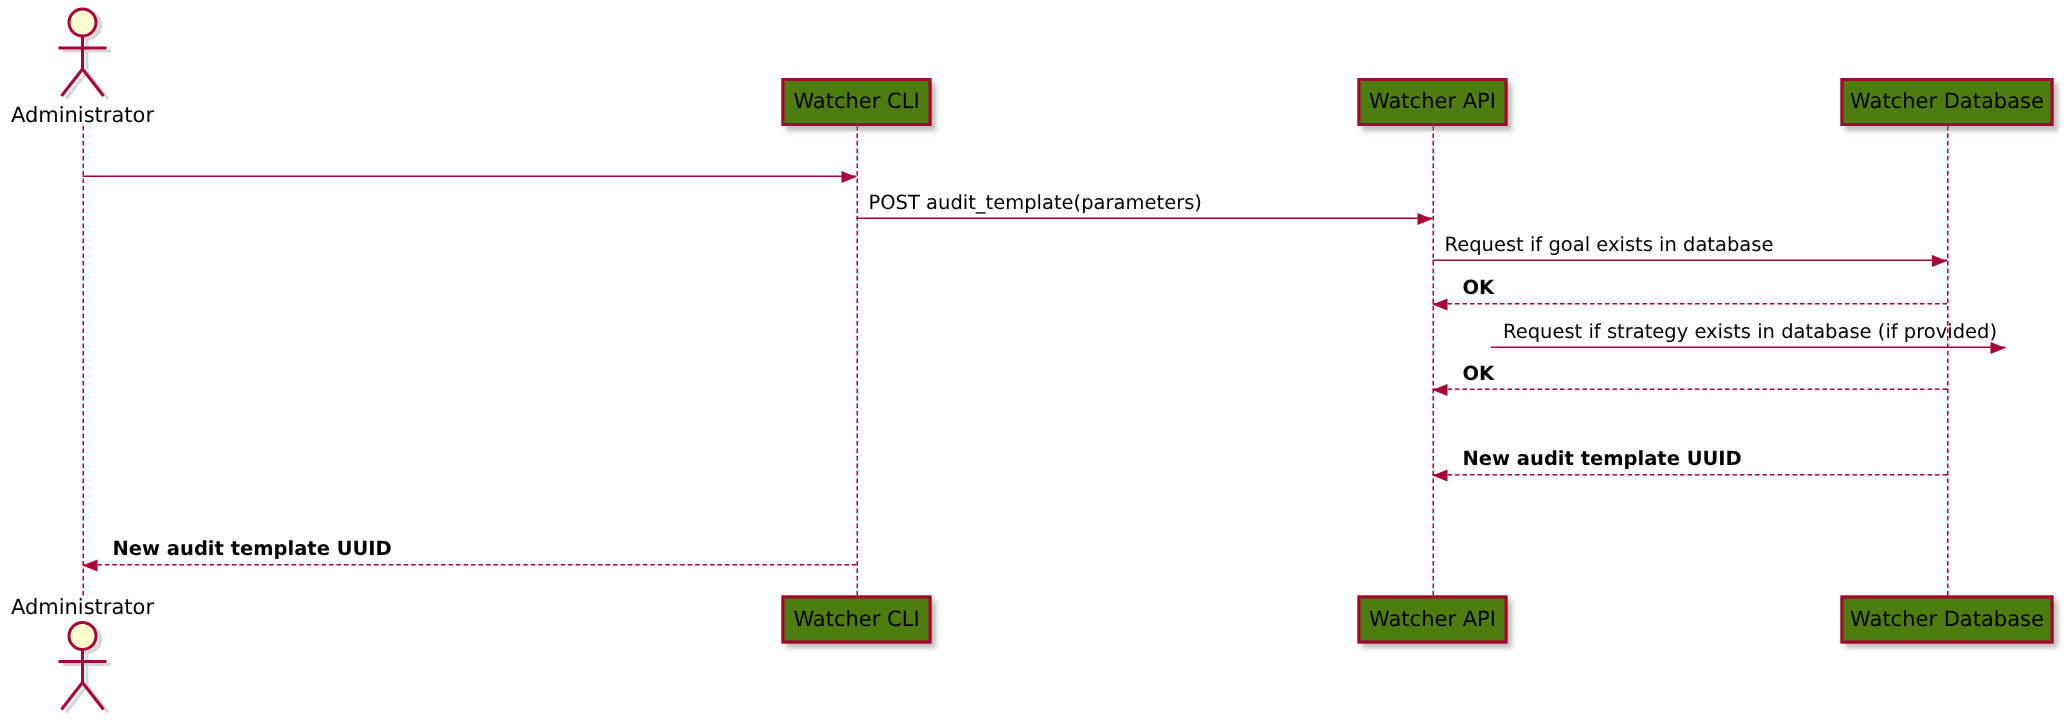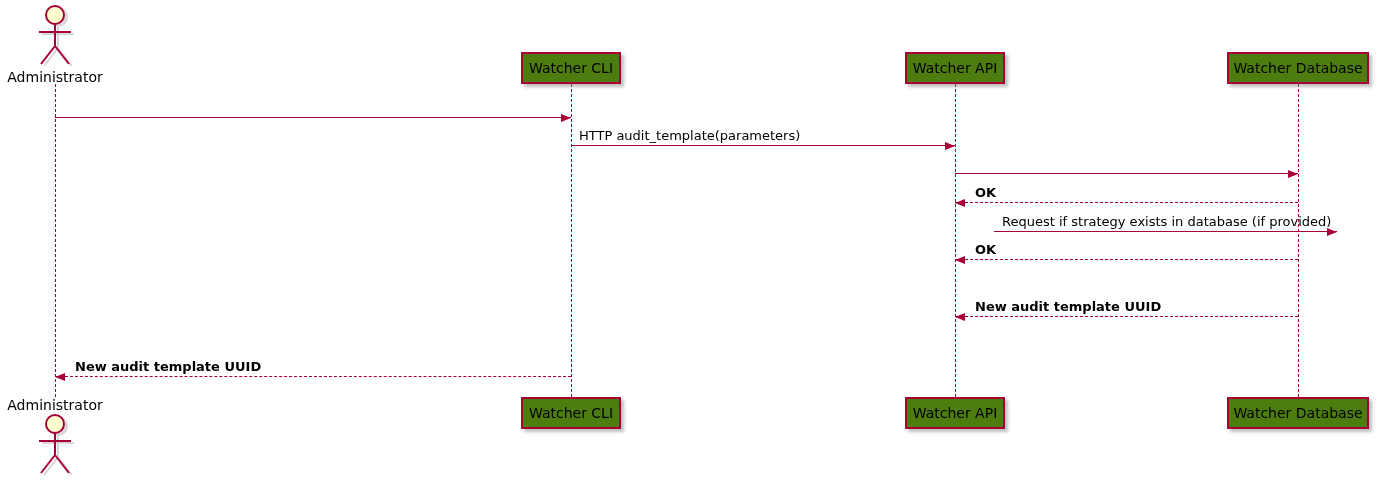--- a/index.html
+++ b/index.html
@@ -78,26 +78,27 @@
   <div class="pbox" style="left:521px;top:52px;width:96px">Watcher CLI</div>
   <div class="pbox" style="left:905px;top:52px;width:96px">Watcher API</div>
   <div class="pbox" style="left:1227px;top:52px;width:138px">Watcher Database</div>
 
   <div class="msg solid" style="left:55px;top:96px;width:516px">
     <div class="msg-line"></div>
     <div class="arrowhead right"></div>
   </div>
 
   <div class="msg solid" style="left:571px;top:124px;width:384px">
-    <div class="msg-label">HTTP audit_template(parameters)</div>
+    <div class="msg-label">POST audit_template(parameters)</div>
     <div class="msg-line"></div>
     <div class="arrowhead right"></div>
   </div>
 
   <div class="msg solid" style="left:955px;top:152px;width:343px">
+    <div class="msg-label">Request if goal exists in database</div>
     <div class="msg-line"></div>
     <div class="arrowhead right"></div>
   </div>
 
   <div class="msg dashed rev" style="left:955px;top:181px;width:343px">
     <div class="msg-label">OK</div>
     <div class="msg-line"></div>
     <div class="arrowhead left"></div>
   </div>
 

